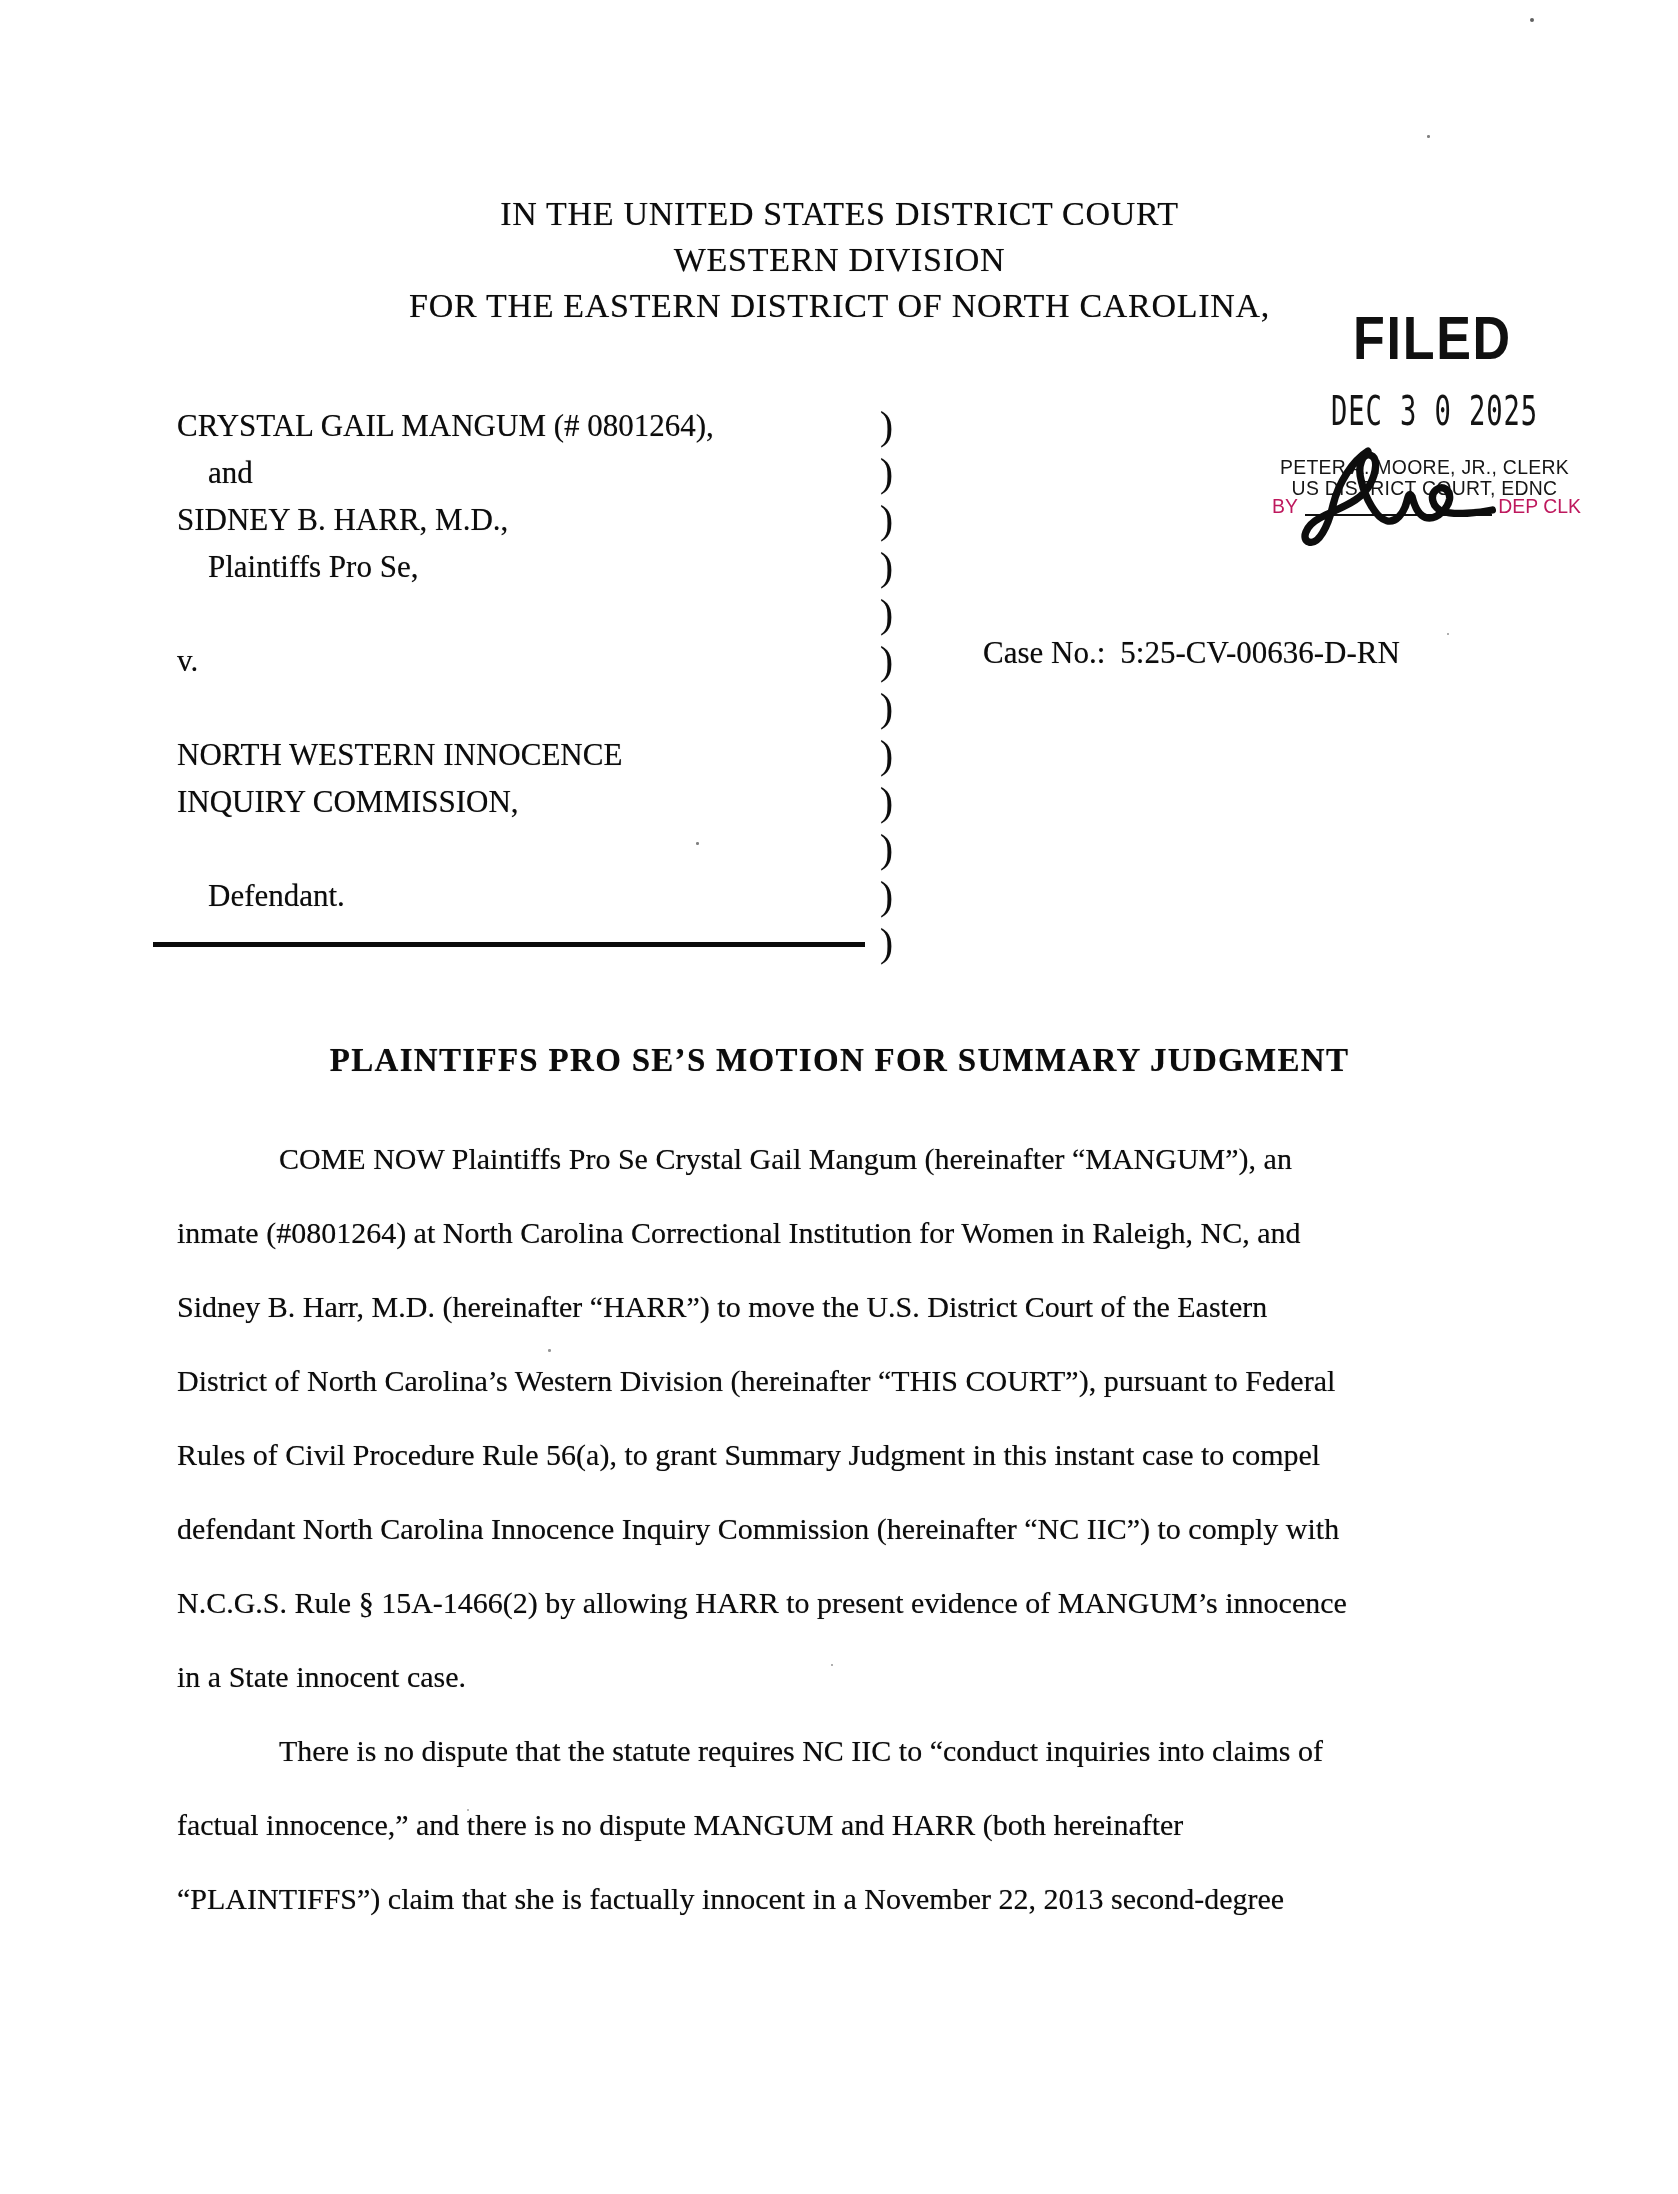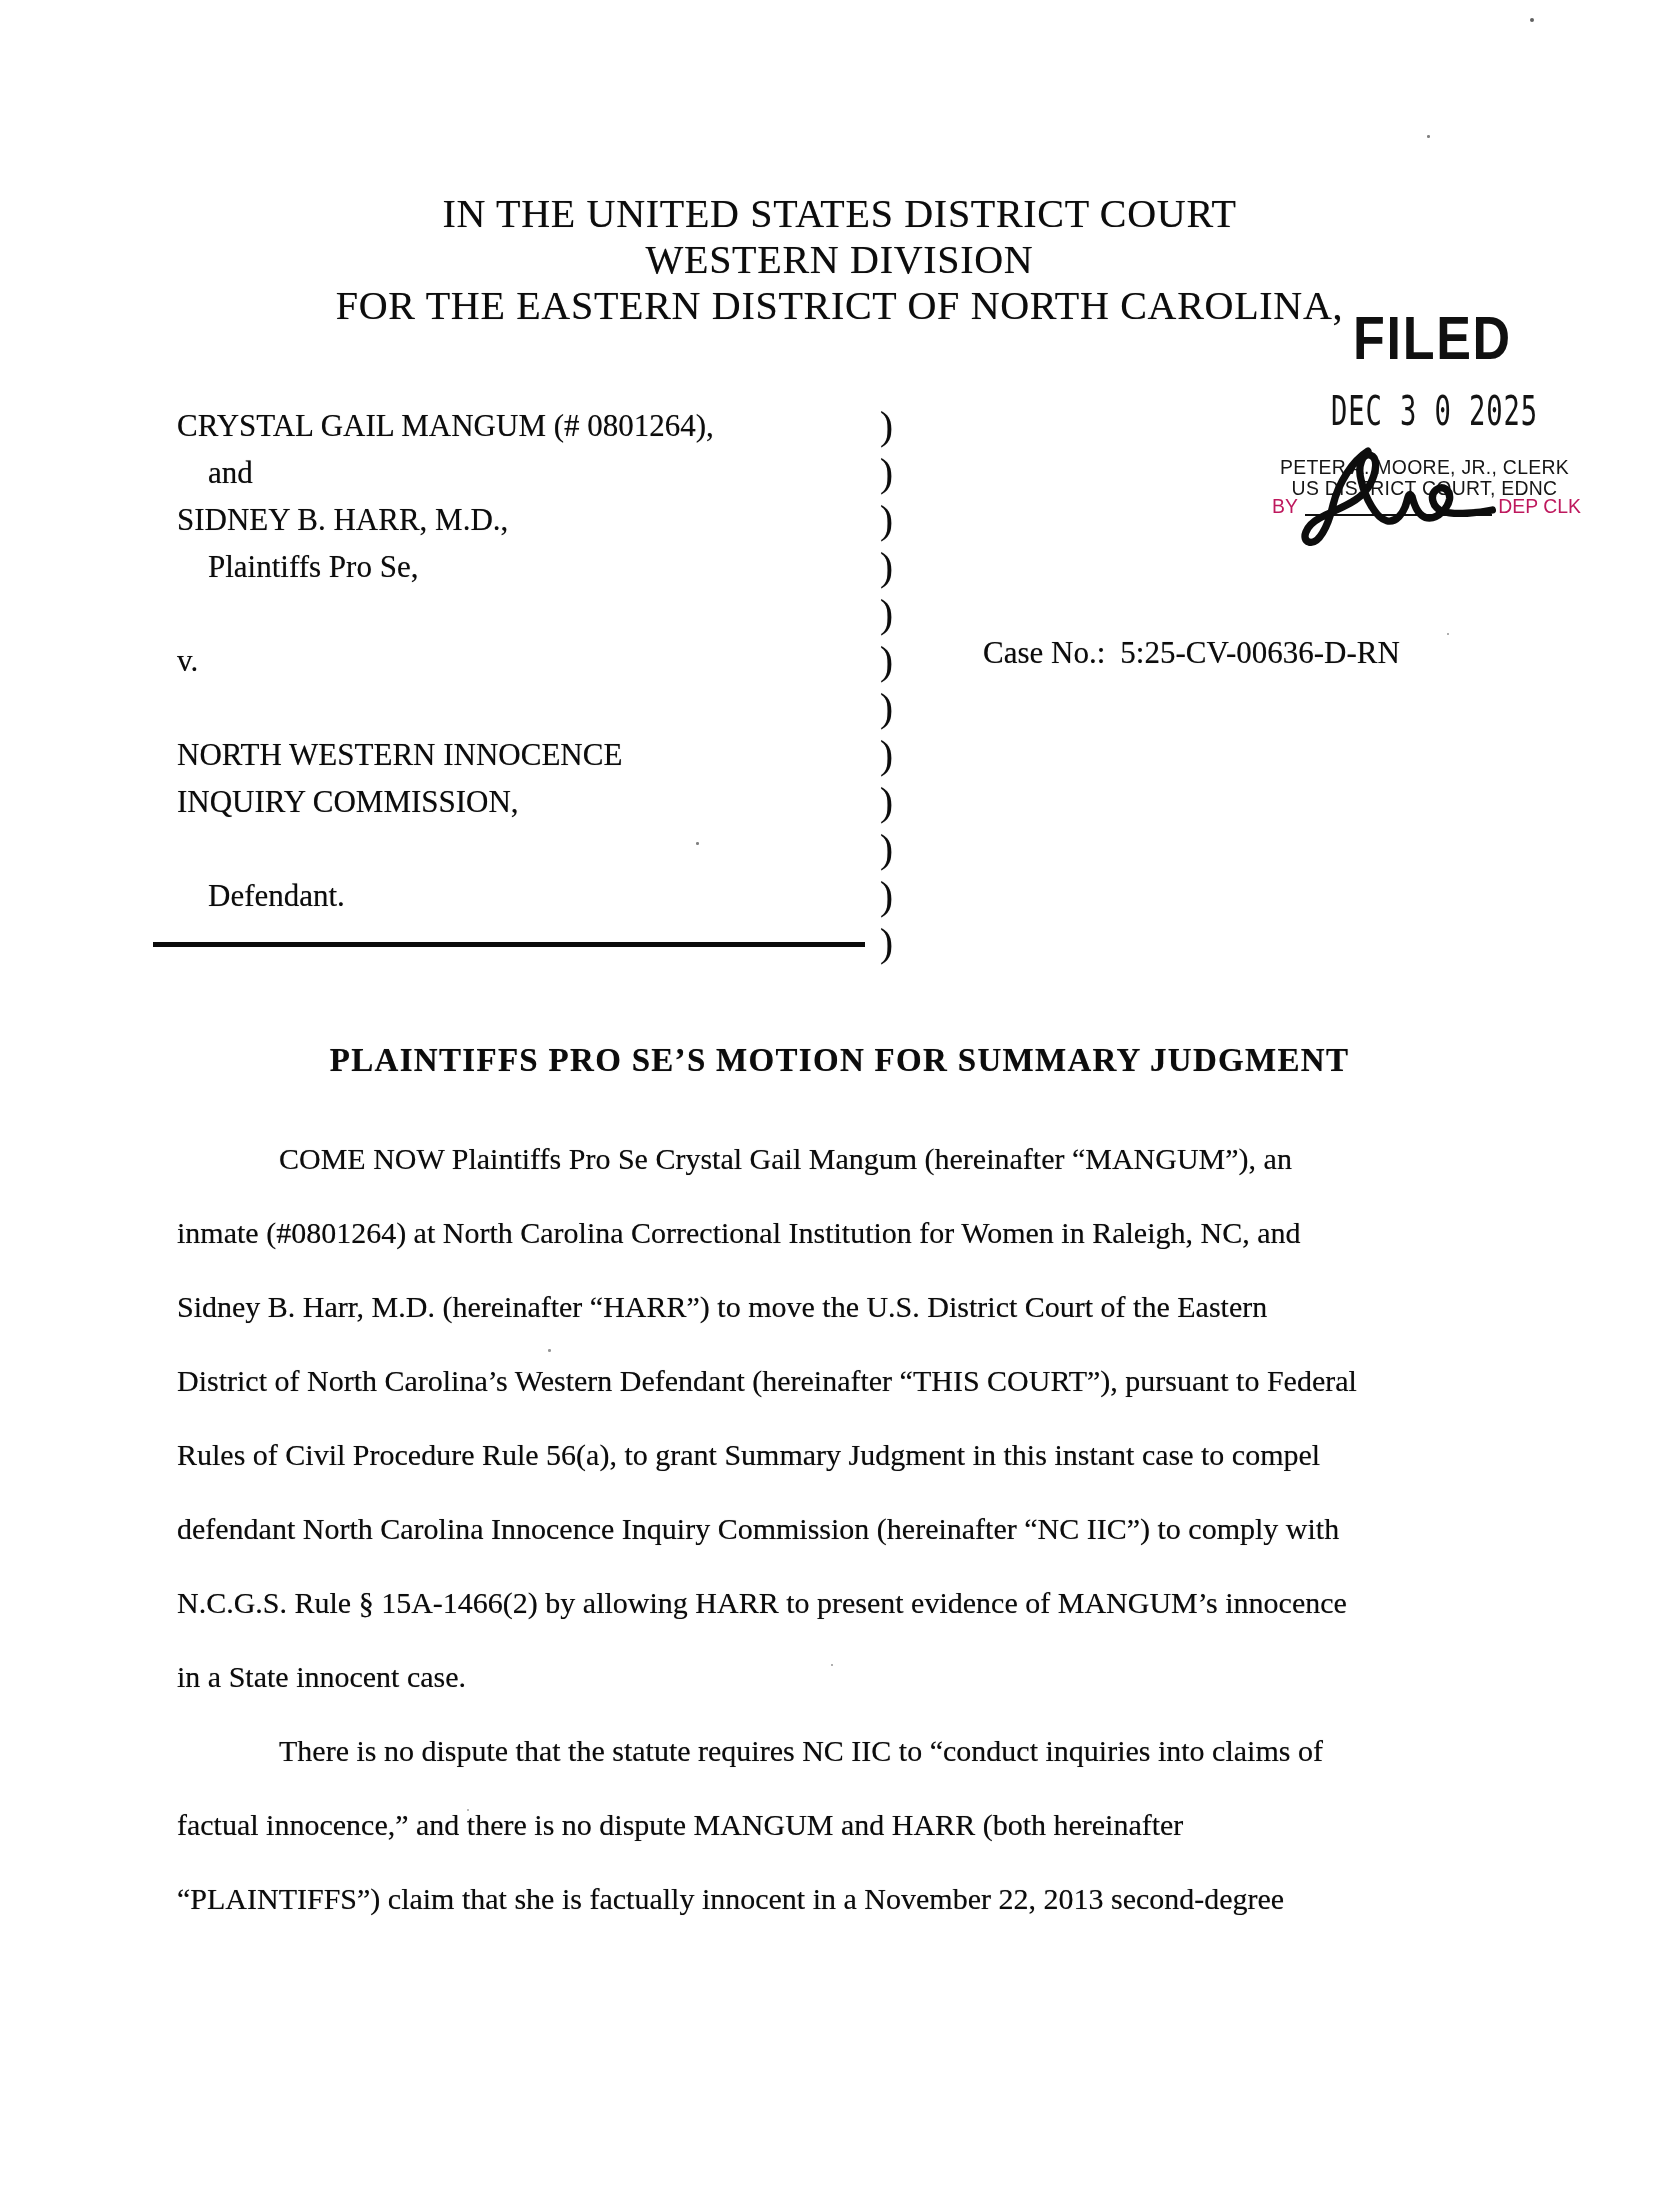--- a/index.html
+++ b/index.html
@@ -10,21 +10,21 @@
     background:#ffffff;
     font-family:"Liberation Serif", serif;
     color:#0c0c0c;
     overflow:hidden;
   }
   .inky { text-shadow: 0 0 0.7px rgba(0,0,0,.5); }
 
   
   .court-header {
     position:absolute; top:191px; left:170px; width:1339px;
-    text-align:center; font-size:40px; line-height:46px; letter-spacing:0.7px;
+    text-align:center; font-size:34px; line-height:46px; letter-spacing:0.7px;
     white-space:nowrap;
   }
 
   
   .filed {
     position:absolute; top:307px; left:1353px;
     font-family:"Liberation Sans", sans-serif; font-weight:bold;
     font-size:62px; letter-spacing:2px; line-height:62px;
     transform:scaleX(.84); transform-origin:left top;
     color:#101010;
@@ -162,21 +162,21 @@
     <span>Case No.:</span><span class="val">5:25-CV-00636-D-RN</span>
   </div>
   <div class="caption-rule"></div>
 
   <div class="doc-title inky">PLAINTIFFS PRO SE’S MOTION FOR SUMMARY JUDGMENT</div>
 
   <div class="body-text inky">
     <div class="body-line indent">COME NOW Plaintiffs Pro Se Crystal Gail Mangum (hereinafter “MANGUM”), an</div>
     <div class="body-line">inmate (#0801264) at North Carolina Correctional Institution for Women in Raleigh, NC, and</div>
     <div class="body-line">Sidney B. Harr, M.D. (hereinafter “HARR”) to move the U.S. District Court of the Eastern</div>
-    <div class="body-line">District of North Carolina’s Western Defendant (hereinafter “THIS COURT”), pursuant to Federal</div>
+    <div class="body-line">District of North Carolina’s Western Division (hereinafter “THIS COURT”), pursuant to Federal</div>
     <div class="body-line">Rules of Civil Procedure Rule 56(a), to grant Summary Judgment in this instant case to compel</div>
     <div class="body-line">defendant North Carolina Innocence Inquiry Commission (hereinafter “NC IIC”) to comply with</div>
     <div class="body-line">N.C.G.S. Rule § 15A-1466(2) by allowing HARR to present evidence of MANGUM’s innocence</div>
     <div class="body-line">in a State innocent case.</div>
     <div class="body-line indent">There is no dispute that the statute requires NC IIC to “conduct inquiries into claims of</div>
     <div class="body-line">factual innocence,” and there is no dispute MANGUM and HARR (both hereinafter</div>
     <div class="body-line">“PLAINTIFFS”) claim that she is factually innocent in a November 22, 2013 second-degree</div>
   </div>
 
   <div class="dot" style="left:1530px; top:18px; width:4px; height:4px; opacity:.75;"></div>

